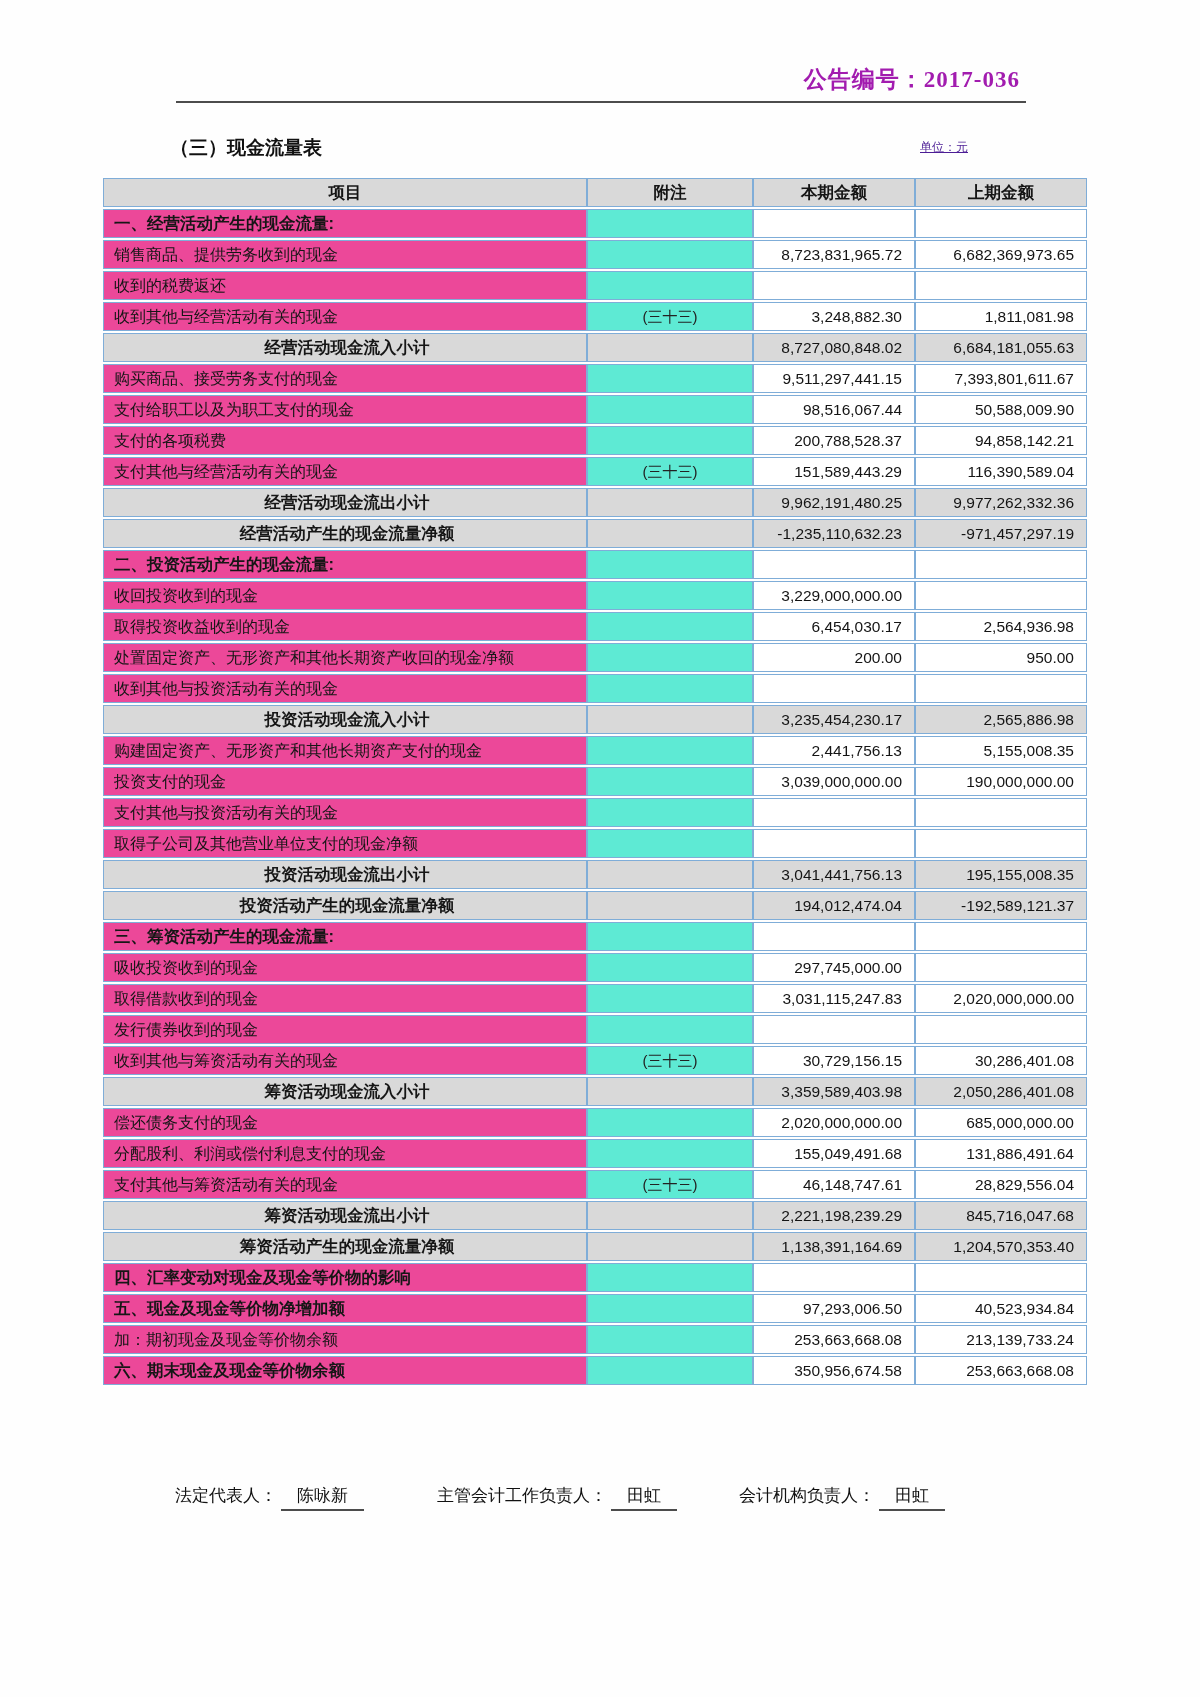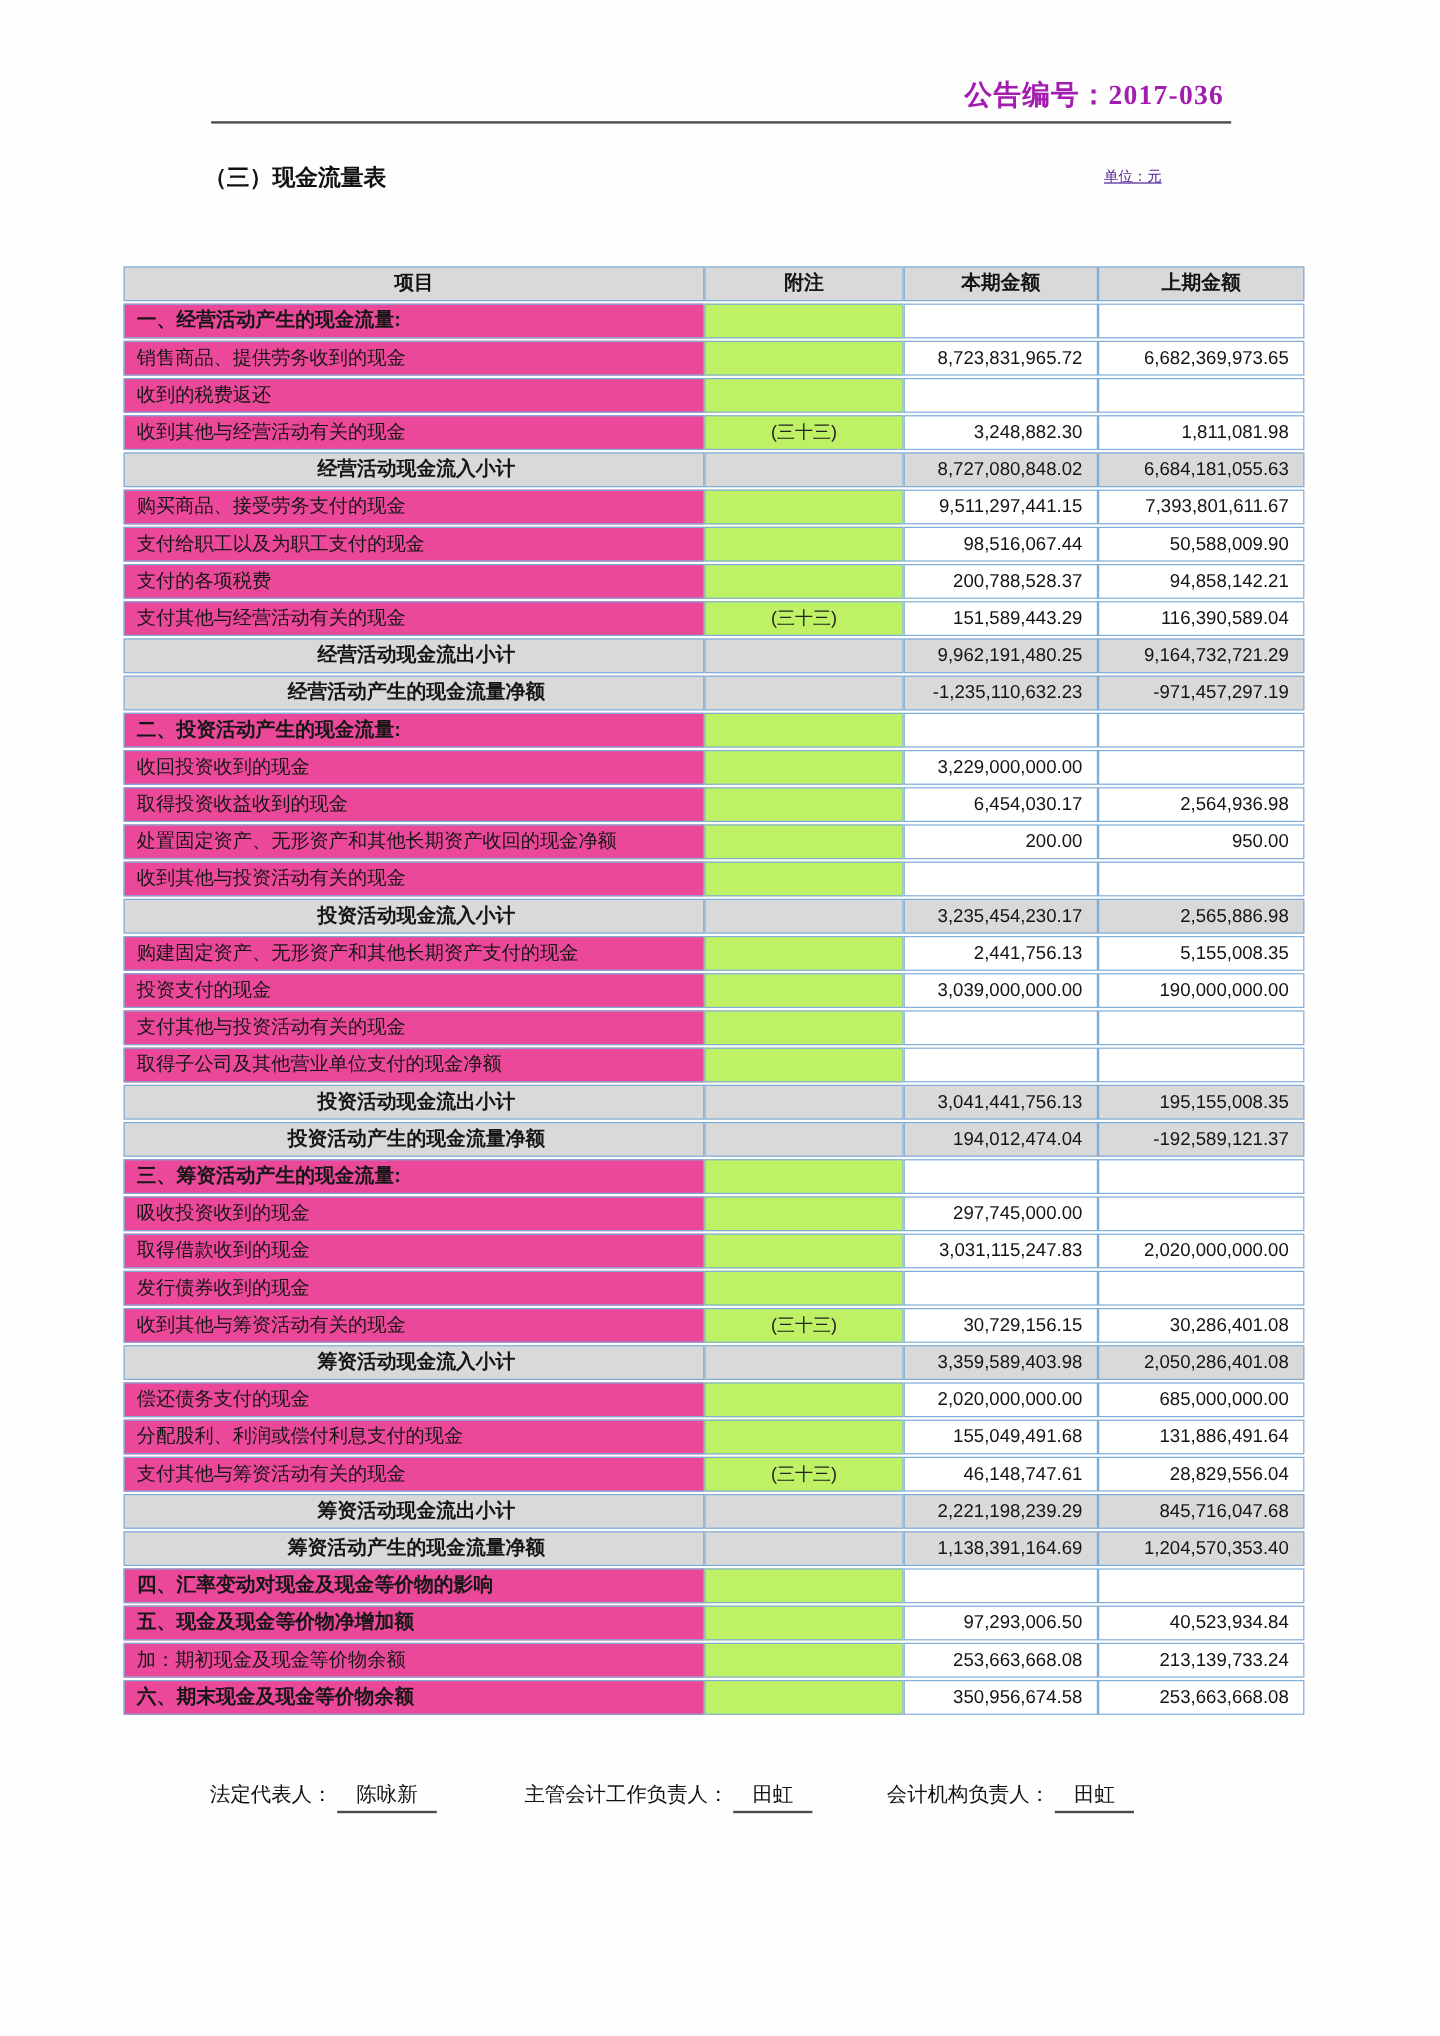--- a/index.html
+++ b/index.html
@@ -28,32 +28,32 @@
   }
   .unit{
     position:absolute;top:139px;left:920px;
     font-family:"Liberation Serif",serif;font-size:12px;color:#4c1d95;text-decoration:underline;
   }
 
   
   .tbl-wrap{position:absolute;left:103px;top:176px;width:984px;}
   table.cf{
     width:984px;table-layout:fixed;
-    border-collapse:separate;border-spacing:0 2px;background:#fff;margin-top:44px;
+    border-collapse:separate;border-spacing:0 2px;background:#fff;
   }
   col.c1{width:484px;} col.c2{width:166px;} col.c3{width:162px;} col.c4{width:172px;}
   .cf th,.cf td{
     border:1px solid #7fadd8;height:27px;overflow:hidden;white-space:nowrap;
     font-size:16px;line-height:27px;padding:0 6px;box-sizing:content-box;
   }
   .cf thead th{
     background:#d9d9d9;font-weight:700;text-align:center;font-size:16.5px;color:#141414;
   }
   td.c-label{background:#ec4899;text-align:left;padding-left:10px;color:#161616;}
-  td.c-note{background:#bef264;text-align:center;font-size:15px;color:#222;}
+  td.c-note{background:#5eead4;text-align:center;font-size:15px;color:#222;}
   td.c-cur,td.c-pri{background:#ffffff;text-align:right;padding-right:12px;font-size:15.5px;color:#141414;}
   tr.section td.c-label{font-weight:700;font-size:16.5px;}
   tr.subtotal td{background:#d9d9d9;}
   tr.subtotal td.c-label{font-weight:700;text-align:center;font-size:16.5px;}
 
   
   .sig-row{
     position:absolute;top:1484px;left:103px;width:984px;height:30px;
     font-family:"Liberation Serif",serif;font-size:17px;color:#111;
   }
@@ -143,21 +143,21 @@
           <tr class="item">
             <td class="c-label">支付其他与经营活动有关的现金</td>
             <td class="c-note">(三十三)</td>
             <td class="c-cur">151,589,443.29</td>
             <td class="c-pri">116,390,589.04</td>
           </tr>
           <tr class="subtotal">
             <td class="c-label">经营活动现金流出小计</td>
             <td class="c-note"></td>
             <td class="c-cur">9,962,191,480.25</td>
-            <td class="c-pri">9,164,732,721.29</td>
+            <td class="c-pri">9,977,262,332.36</td>
           </tr>
           <tr class="subtotal">
             <td class="c-label">经营活动产生的现金流量净额</td>
             <td class="c-note"></td>
             <td class="c-cur">-1,235,110,632.23</td>
             <td class="c-pri">-971,457,297.19</td>
           </tr>
           <tr class="section">
             <td class="c-label">二、投资活动产生的现金流量:</td>
             <td class="c-note"></td>

